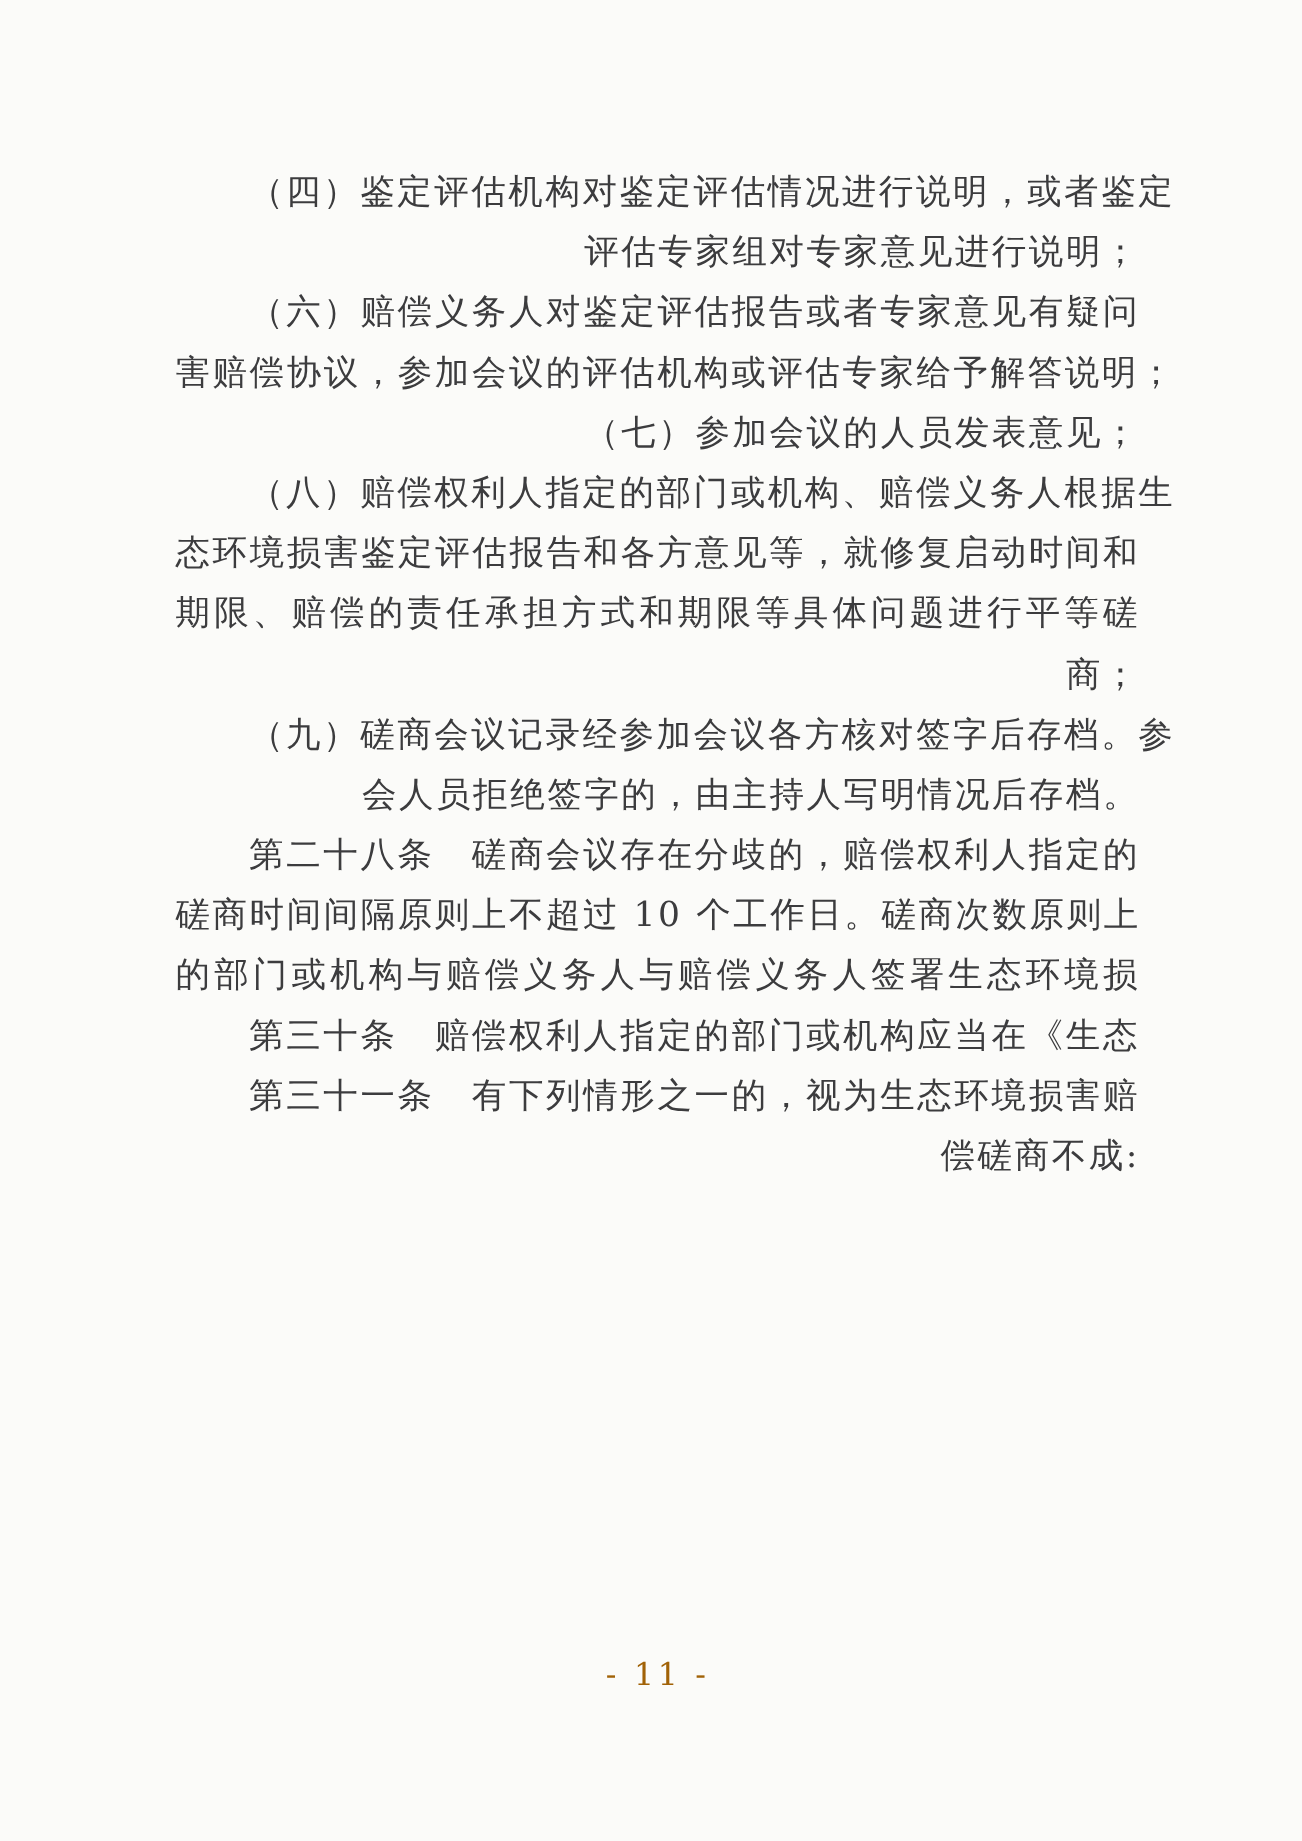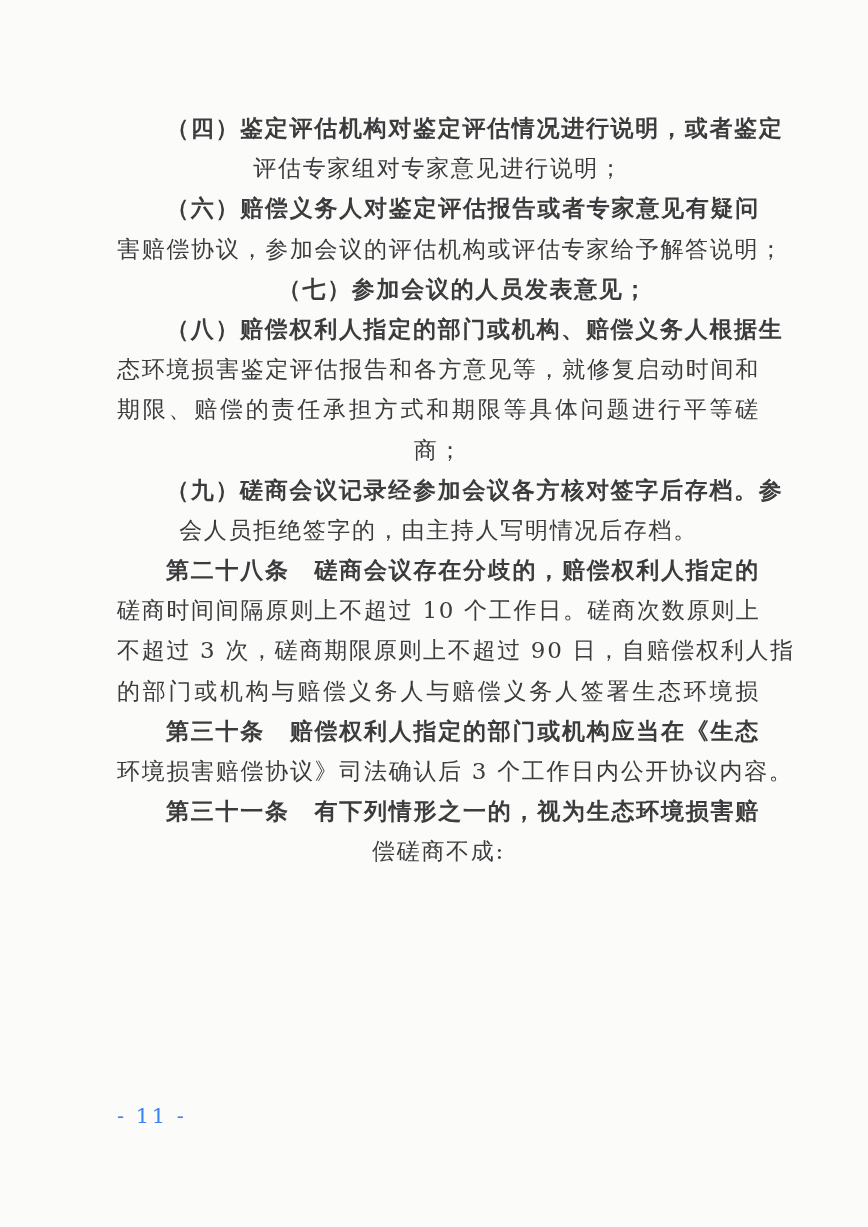--- a/index.html
+++ b/index.html
@@ -22,57 +22,55 @@
     left: 117px;
     top: 108px;
     width: 643px;
   }
   .line {
     height: 40.2px;
     line-height: 40.2px;
     font-size: 23px;
     letter-spacing: 1.7px;
     white-space: nowrap;
-    text-align: center;
+    text-align: right;
   }
-  .line.indent { padding-left: 49px; font-weight: bold; }
+  .line.indent { padding-left: 49px; }
   .line.j {
     text-align: justify;
     text-align-last: justify;
   }
   .page-number {
     position: absolute;
     left: 117px;
     width: 643px;
     top: 1104px;
-    text-align: left;
+    text-align: center;
     font-size: 21px;
     letter-spacing: 2.5px;
-    color: #3b82f6;
+    color: #a16207;
   }
 </style>
 </head>
 <body>
 
 <div class="sheet">
   <div class="text-block">
       <div class="line indent j">（四）鉴定评估机构对鉴定评估情况进行说明，或者鉴定</div>
       <div class="line">评估专家组对专家意见进行说明；</div>
       <div class="line indent j">（六）赔偿义务人对鉴定评估报告或者专家意见有疑问</div>
       <div class="line j">害赔偿协议，参加会议的评估机构或评估专家给予解答说明；</div>
       <div class="line indent">（七）参加会议的人员发表意见；</div>
       <div class="line indent j">（八）赔偿权利人指定的部门或机构、赔偿义务人根据生</div>
       <div class="line j">态环境损害鉴定评估报告和各方意见等，就修复启动时间和</div>
       <div class="line j">期限、赔偿的责任承担方式和期限等具体问题进行平等磋</div>
       <div class="line">商；</div>
       <div class="line indent j">（九）磋商会议记录经参加会议各方核对签字后存档。参</div>
       <div class="line">会人员拒绝签字的，由主持人写明情况后存档。</div>
       <div class="line indent j">第二十八条　磋商会议存在分歧的，赔偿权利人指定的</div>
       <div class="line j">磋商时间间隔原则上不超过 10 个工作日。磋商次数原则上</div>
-      <div class="line j">不超过 3 次，磋商期限原则上不超过 90 日，自赔偿权利人指</div>
       <div class="line j">的部门或机构与赔偿义务人与赔偿义务人签署生态环境损</div>
       <div class="line indent j">第三十条　赔偿权利人指定的部门或机构应当在《生态</div>
-      <div class="line j">环境损害赔偿协议》司法确认后 3 个工作日内公开协议内容。</div>
       <div class="line indent j">第三十一条　有下列情形之一的，视为生态环境损害赔</div>
       <div class="line">偿磋商不成:</div>
     </div>
   <div class="page-number">- 11 -</div>
 </div>
 
 </body></html>

